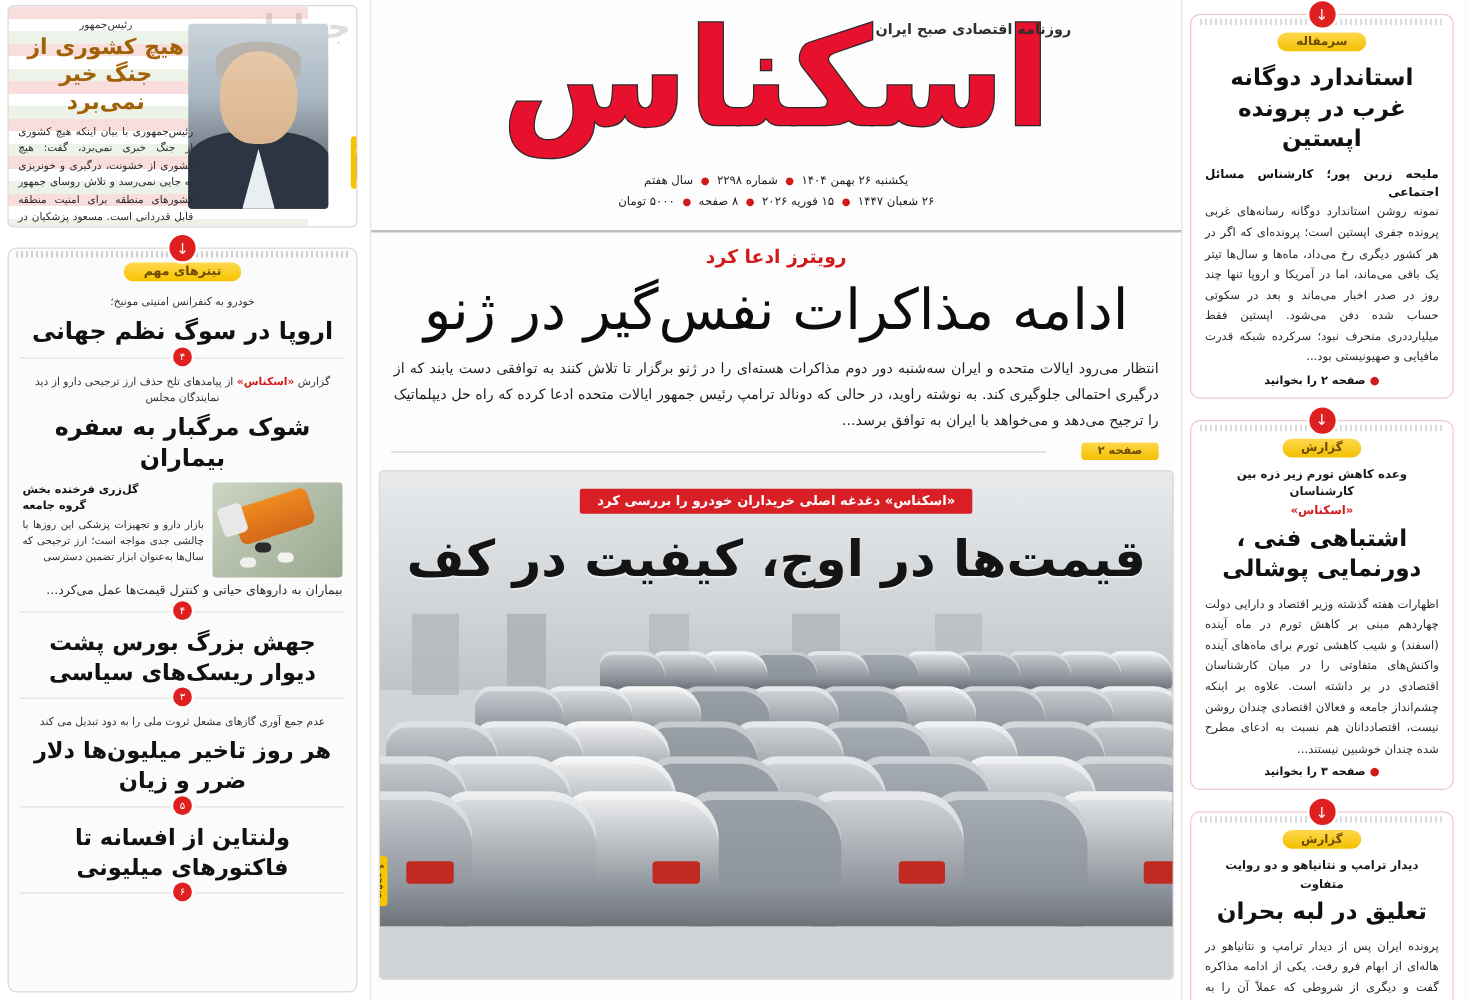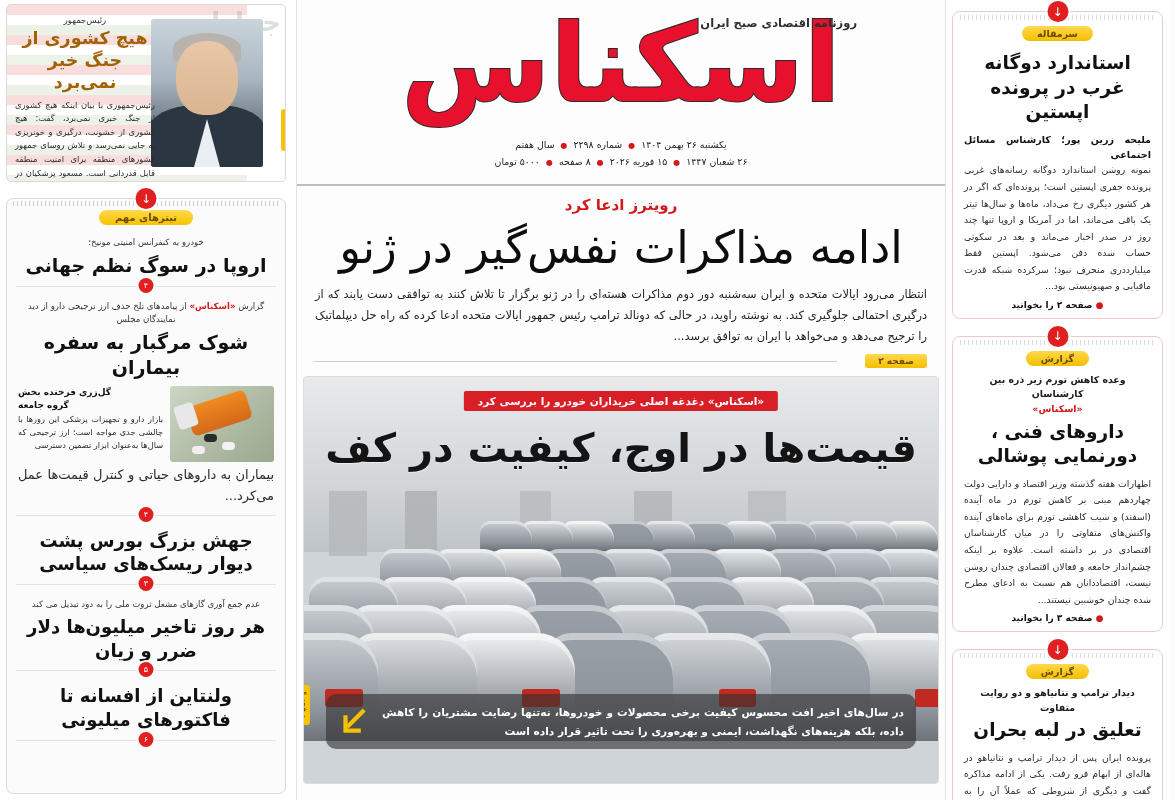--- a/index.html
+++ b/index.html
@@ -151,21 +151,21 @@
     position: absolute; left: 6px; top: 18px; width: 20px; height: 24px;
     background: #e8e8e8; border-radius: 4px; transform: rotate(-18deg);
   }
   .pill-photo .p1, .pill-photo .p2, .pill-photo .p3 {
     position: absolute; width: 13px; height: 8px; border-radius: 5px; background:#2b2b2b;
   }
   .pill-photo .p1 { left: 34px; top: 48px; }
   .pill-photo .p2 { left: 52px; top: 56px; background:#f2f2f2; }
   .pill-photo .p3 { left: 22px; top: 60px; background:#efefef; }
   .med-caption {
-    font-size: 13px; line-height: 1.6; text-align: justify; color: #2b2b2b; margin-top: 3px;
+    font-size: 10px; line-height: 1.6; text-align: justify; color: #2b2b2b; margin-top: 3px;
   }
   .edge-tab {
     position: absolute; right: -9px; top: 104px;
     writing-mode: vertical-rl; background: #f6c400; color: #5a3f00;
     font-size: 7.5px; padding: 6px 2px; border-radius: 3px; font-weight: bold;
   }
 
   
   .center-col {
     width: 650px; height: 800px;
@@ -499,29 +499,20 @@
           <div class="car" style="width: 126px; height: 108px; top: 118px; bottom: auto; right: 363.12px; background: linear-gradient(rgb(241, 242, 243) 0%, rgb(142, 148, 155) 72%, rgb(109, 114, 121) 100%); border-radius: 24px 38px 4px 4px; box-shadow: rgba(255, 255, 255, 0.45) 0px 7px 0px inset; z-index: 4;">
             <div style="position: absolute; right: 15.12px; top: 56.16px; width: 37.8px; height: 17.28px; background: rgb(192, 42, 32); border-radius: 3px;"></div>
           </div>
           <div class="car" style="width: 126px; height: 108px; top: 118px; bottom: auto; right: 461.4px; background: linear-gradient(rgb(223, 226, 229) 0%, rgb(142, 148, 155) 72%, rgb(109, 114, 121) 100%); border-radius: 24px 38px 4px 4px; box-shadow: rgba(255, 255, 255, 0.45) 0px 7px 0px inset; z-index: 4;"></div>
           <div class="car" style="width: 126px; height: 108px; top: 118px; bottom: auto; right: 559.68px; background: linear-gradient(rgb(201, 206, 211) 0%, rgb(142, 148, 155) 72%, rgb(109, 114, 121) 100%); border-radius: 24px 38px 4px 4px; box-shadow: rgba(255, 255, 255, 0.45) 0px 7px 0px inset; z-index: 4;">
             <div style="position: absolute; right: 15.12px; top: 56.16px; width: 37.8px; height: 17.28px; background: rgb(192, 42, 32); border-radius: 3px;"></div>
           </div>
         </div>
       <div class="caption-banner">«اسکناس» دغدغه اصلی خریداران خودرو را بررسی کرد</div>
       <div class="photo-title">قیمت‌ها در اوج، کیفیت در کف</div>
-      <div class="photo-caption-box">
-        <div class="caption-text">در سال‌های اخیر افت محسوس کیفیت برخی محصولات و خودروها، نه‌تنها رضایت مشتریان را کاهش داده، بلکه هزینه‌های نگهداشت، ایمنی و بهره‌وری را تحت تاثیر قرار داده است</div>
-        <div class="arrow-icon">
-          <svg viewBox="0 0 40 40" width="34" height="34" aria-hidden="true">
-            <path d="M32 6 L12 26" stroke="#f2c200" stroke-width="5" fill="none"></path>
-            <path d="M10 12 L10 30 L28 30" stroke="#f2c200" stroke-width="5" fill="none"></path>
-          </svg>
-        </div>
-      </div>
       <div class="left-tab">صفحه ۶</div>
     </div>
   </div>
 
   <div class="left-col">
 
     <div class="lc-card">
       <div class="lc-dotted"></div>
       <div class="arrow-badge">↓</div>
       <div class="lc-tag">سرمقاله</div>
@@ -529,21 +520,21 @@
       <div class="lc-byline">ملیحه زرین پور؛ کارشناس مسائل اجتماعی</div>
       <div class="lc-body">نمونه روشن استاندارد دوگانه رسانه‌های غربی پرونده جفری اپستین است؛ پرونده‌ای که اگر در هر کشور دیگری رخ می‌داد، ماه‌ها و سال‌ها تیتر یک باقی می‌ماند، اما در آمریکا و اروپا تنها چند روز در صدر اخبار می‌ماند و بعد در سکوتی حساب شده دفن می‌شود. اپستین فقط میلیارد‌دری منحرف نبود؛ سرکرده شبکه قدرت مافیایی و صهیونیستی بود...</div>
       <div class="lc-more"><span class="star">●</span> <span>صفحه ۲ را بخوانید</span></div>
     </div>
 
     <div class="lc-card">
       <div class="lc-dotted"></div>
       <div class="arrow-badge">↓</div>
       <div class="lc-tag">گزارش</div>
       <div class="lc-over"><span>وعده کاهش تورم زیر ذره بین کارشناسان</span><br><span class="brandmark">«اسکناس»</span></div>
-      <div class="lc-title">داروهای فنی ، دورنمایی پوشالی</div>
+      <div class="lc-title">اشتباهی فنی ، دورنمایی پوشالی</div>
       <div class="lc-body">اظهارات هفته گذشته وزیر اقتصاد و دارایی دولت چهاردهم مبنی بر کاهش تورم در ماه آینده (اسفند) و شیب کاهشی تورم برای ماه‌های آینده واکنش‌های متفاوتی را در میان کارشناسان اقتصادی در بر داشته است. علاوه بر اینکه چشم‌انداز جامعه و فعالان اقتصادی چندان روشن نیست، اقتصاددانان هم نسبت به ادعای مطرح شده چندان خوشبین نیستند...</div>
       <div class="lc-more"><span class="star">●</span> <span>صفحه ۳ را بخوانید</span></div>
     </div>
 
     <div class="lc-card">
       <div class="lc-dotted"></div>
       <div class="arrow-badge">↓</div>
       <div class="lc-tag">گزارش</div>
       <div class="lc-over">دیدار ترامپ و نتانیاهو و دو روایت متفاوت</div>
       <div class="lc-title">تعلیق در لبه بحران</div>

